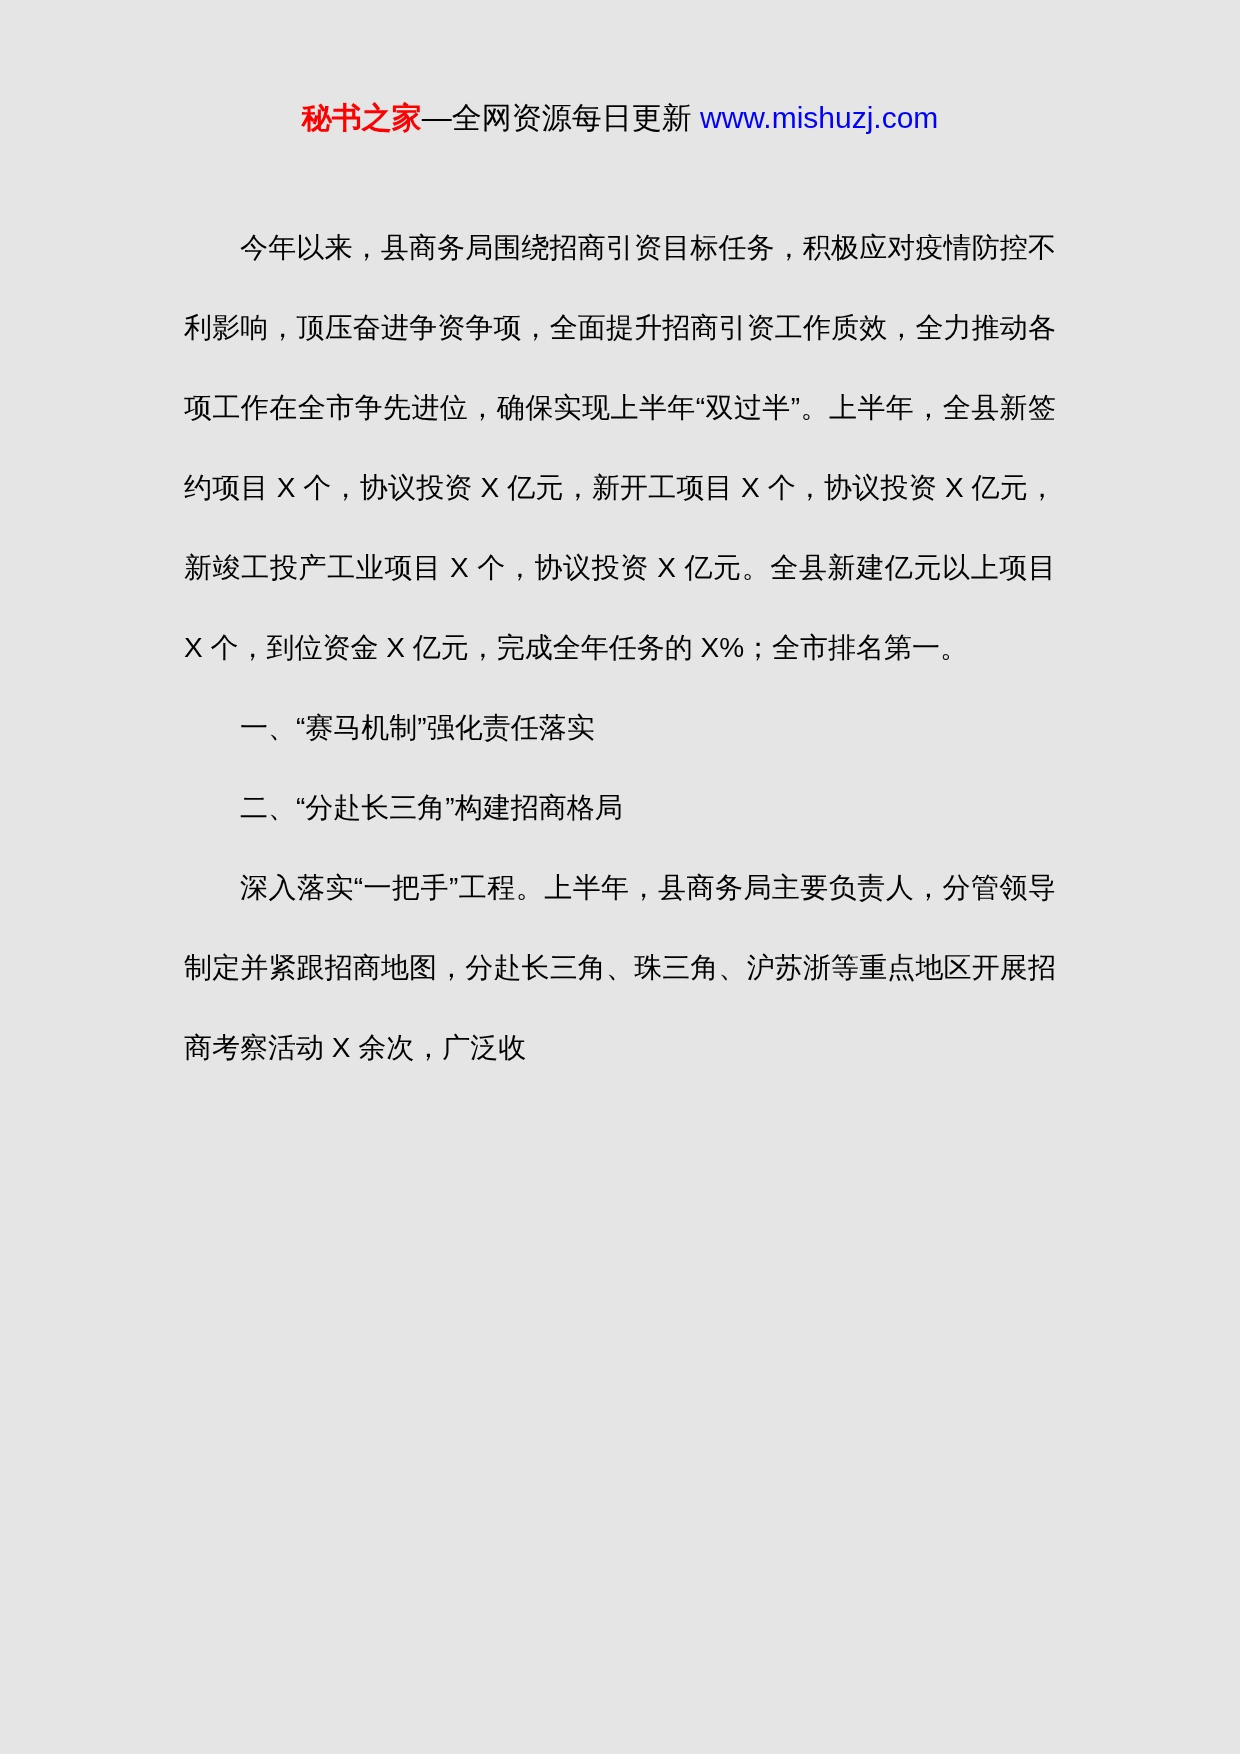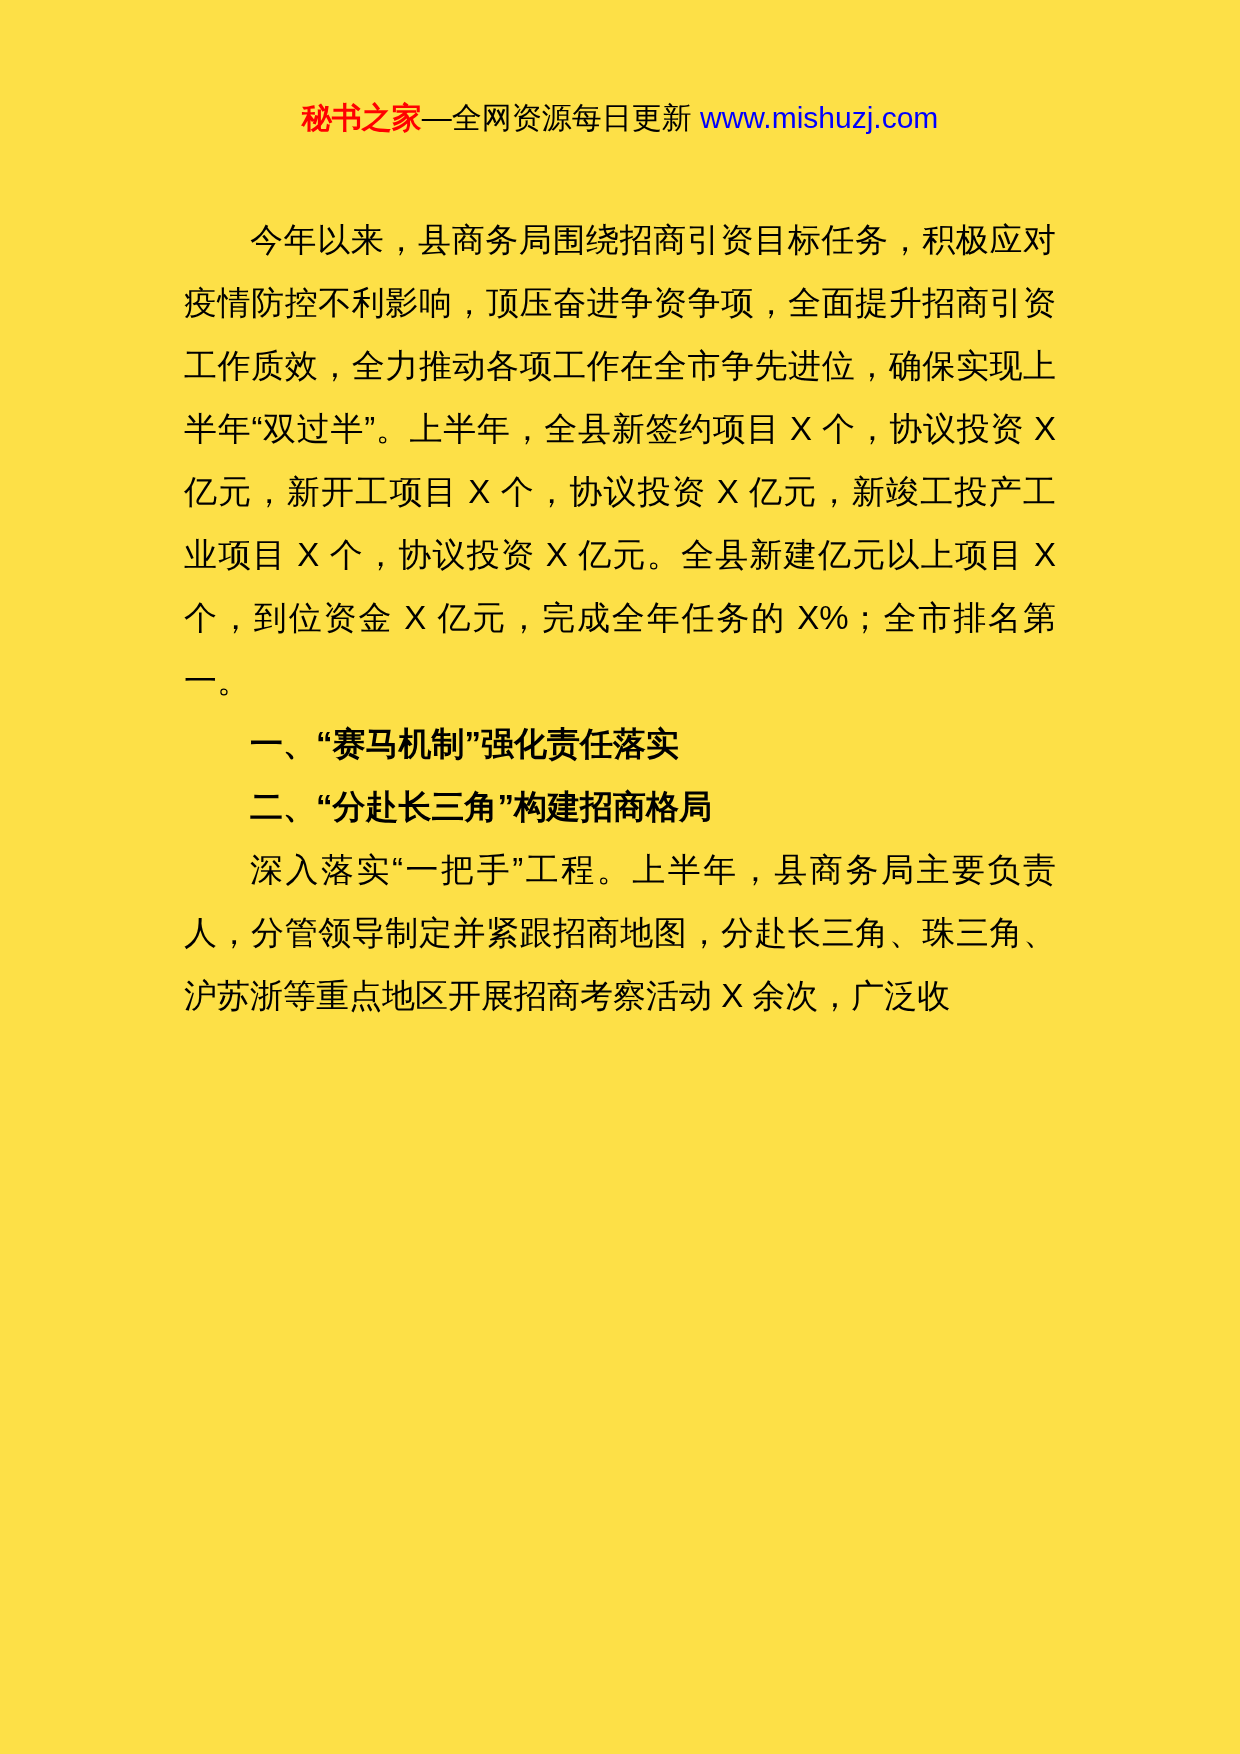--- a/index.html
+++ b/index.html
@@ -1,21 +1,21 @@
 <!DOCTYPE html>
 <html><head>
 <meta charset="utf-8">
 <style>
   * { margin: 0; padding: 0; box-sizing: border-box; }
   html, body { background: #ffffff; }
   .page {
     position: relative;
     width: 1240px;
     height: 1754px;
-    background: #fde047;
+    background: #e5e5e5;
     overflow: hidden;
     font-family: "Liberation Sans", "DejaVu Sans", sans-serif;
     color: #000000;
   }
   .doc-header {
     padding-top: 98px;
     text-align: center;
     font-size: 30px;
     line-height: 40px;
     white-space: nowrap;
@@ -36,31 +36,31 @@
     margin: 20px auto 0;
     text-align: center;
     font-size: 45px;
     font-weight: 700;
     line-height: 68px;
     letter-spacing: 0;
   }
   .doc-body {
     width: 872px;
     margin: 70px auto 0;
-    font-size: 33px;
-    line-height: 63px;
+    font-size: 28px;
+    line-height: 80px;
     text-align: justify;
     text-justify: inter-ideograph;
   }
   .doc-body p {
     text-indent: 2em;
     margin: 0;
   }
   .doc-body p.heading {
-    font-weight: 700;
+    font-weight: 400;
   }
 </style>
 </head>
 <body>
 
 <div class="page">
 
   <div class="doc-header"><span class="brand">秘书之家</span><span class="tagline">—全网资源每日更新 </span><span class="url">www.mishuzj.com</span></div>
 
 

